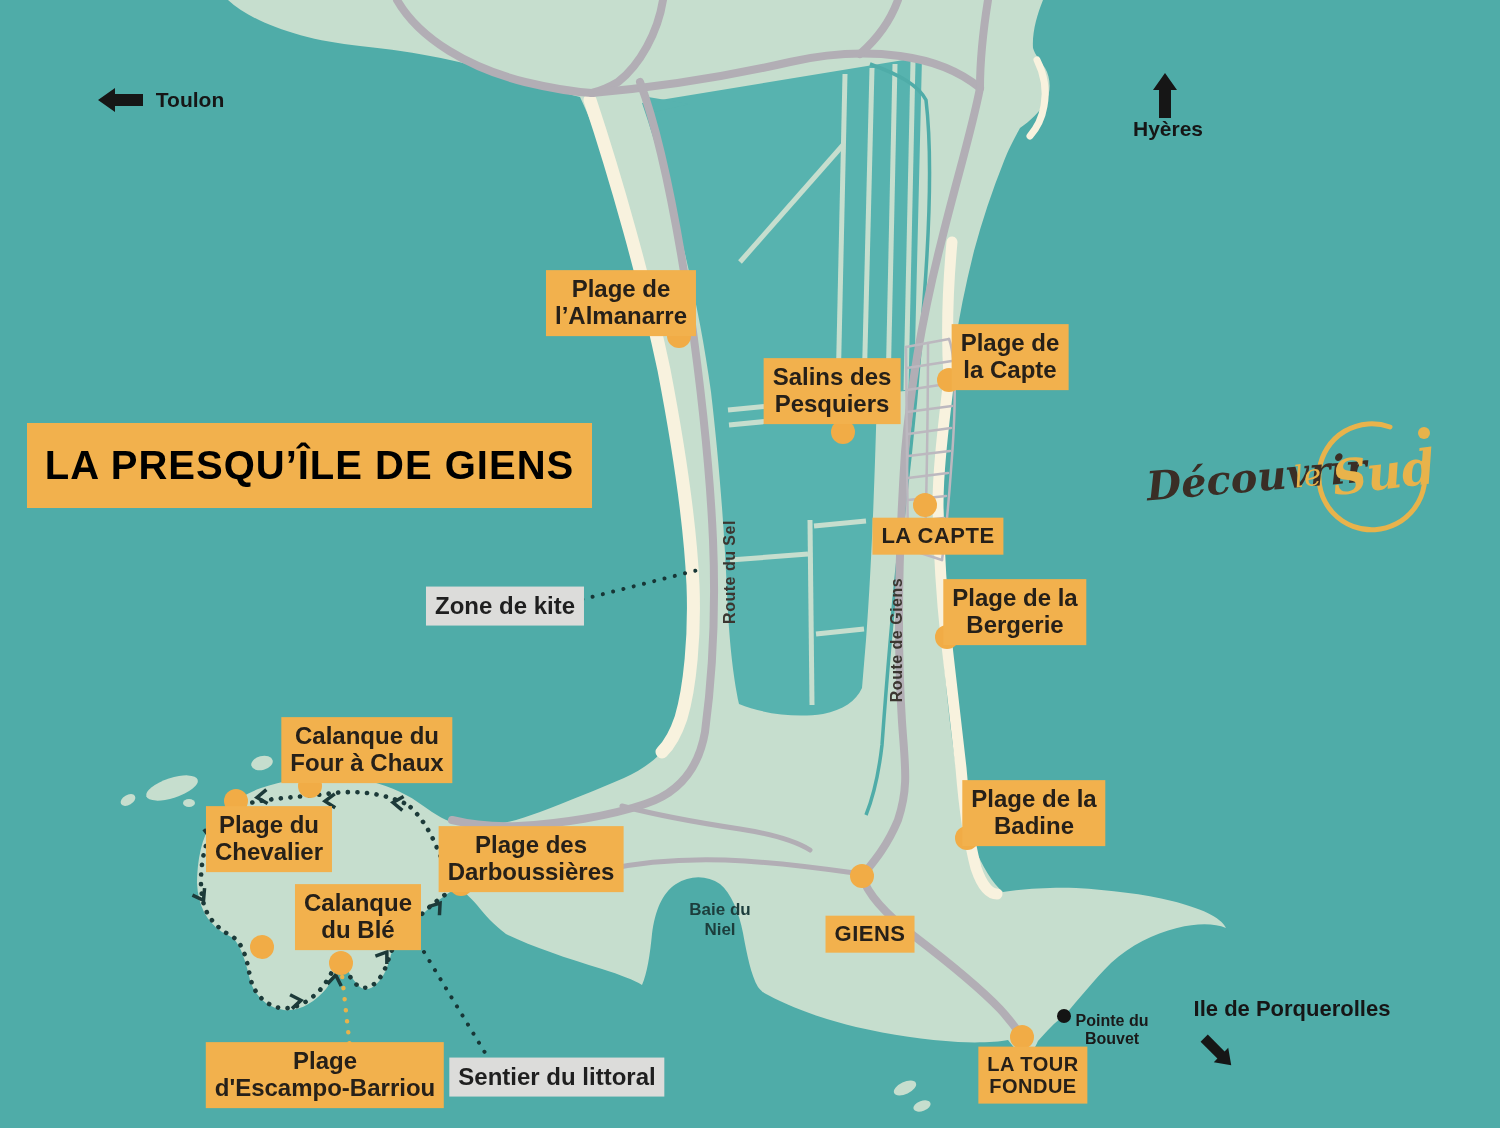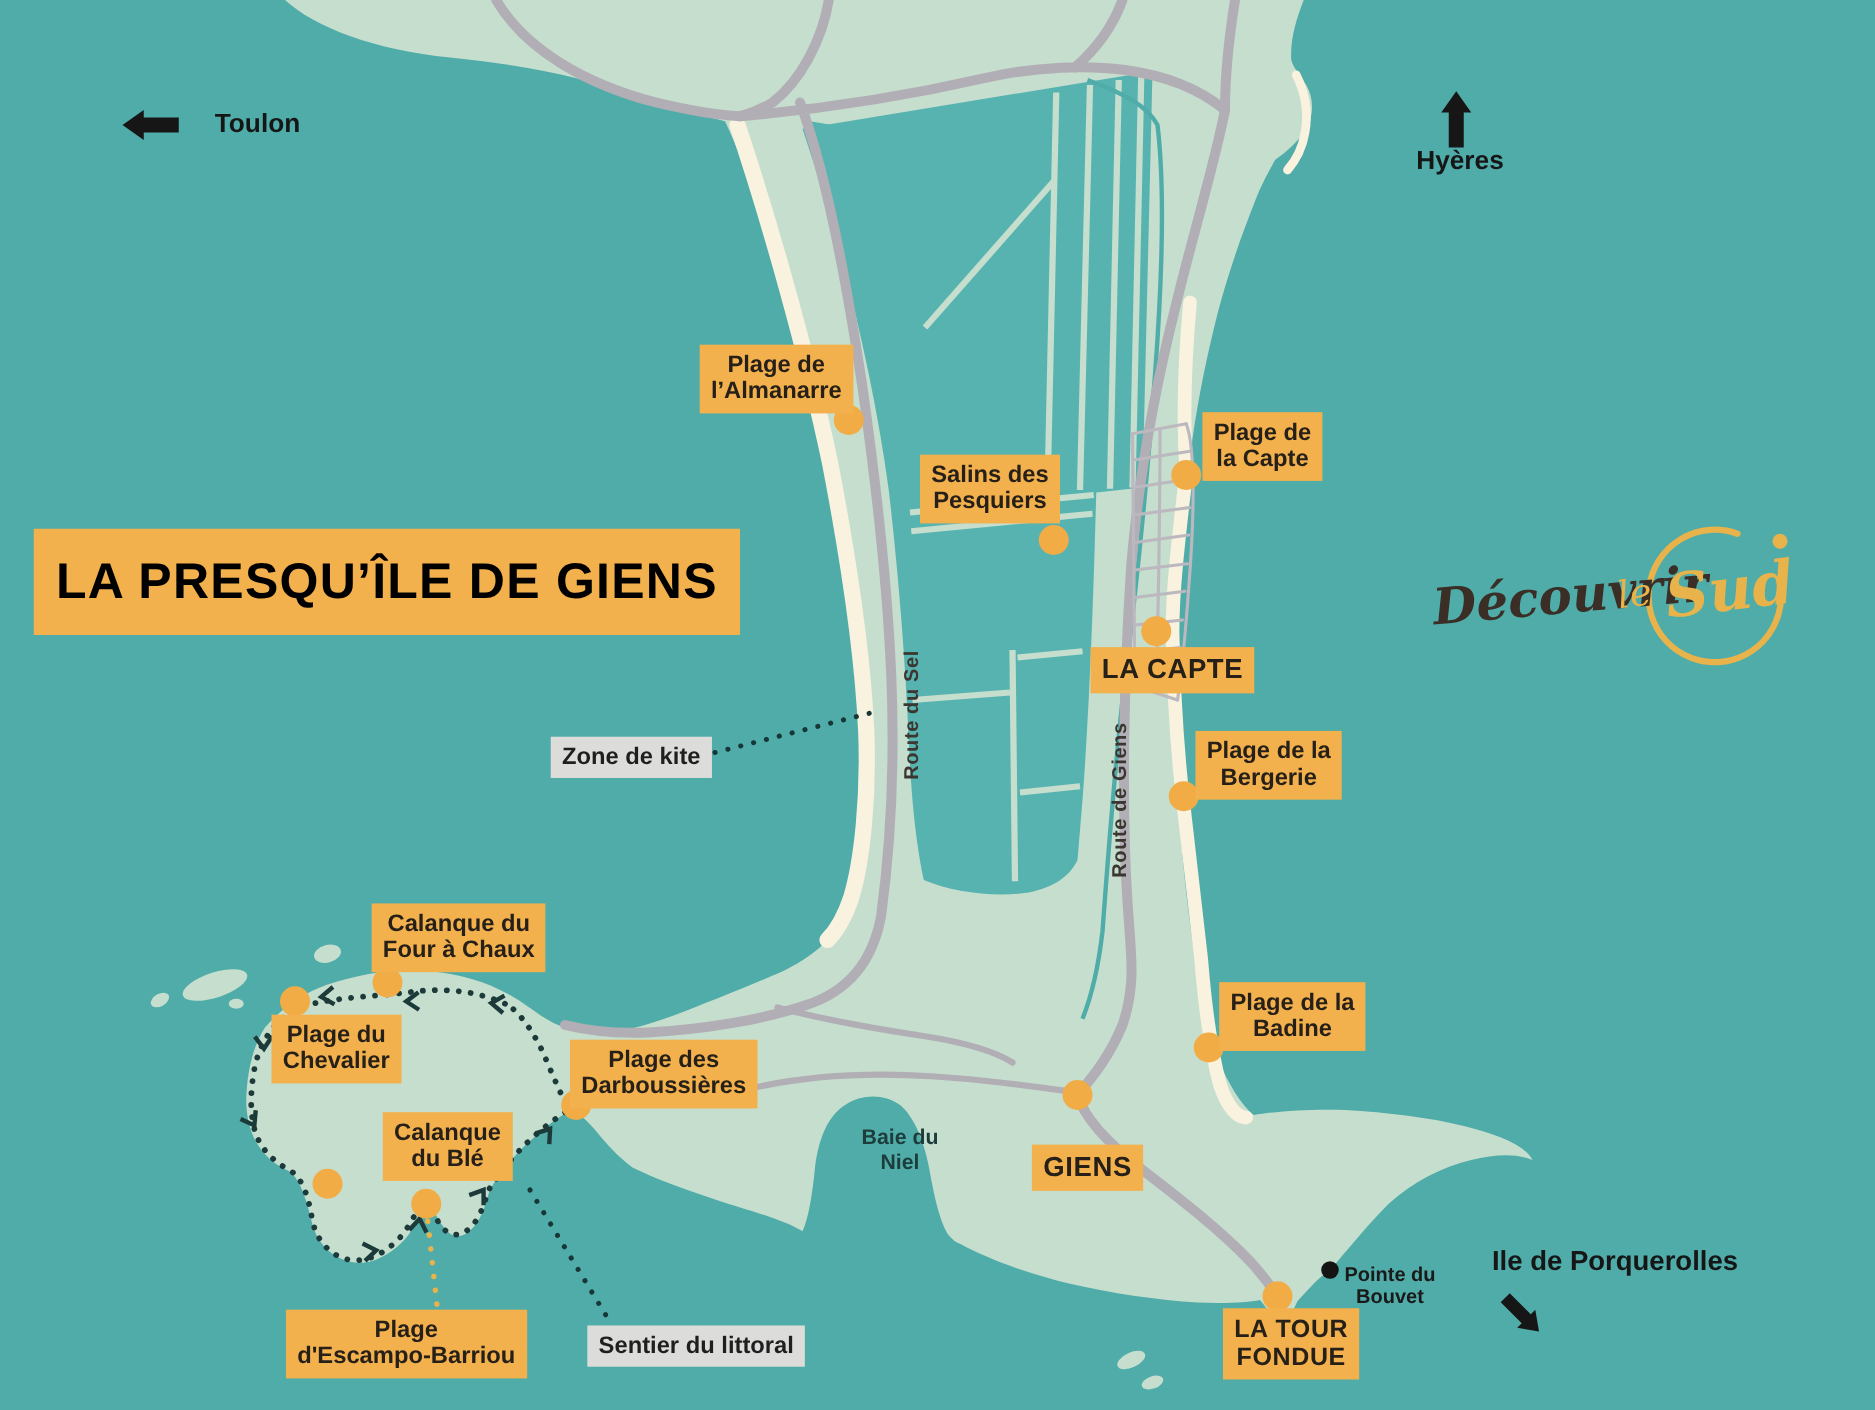--- a/index.html
+++ b/index.html
@@ -17,21 +17,21 @@
   .road{stroke:var(--road);fill:none;stroke-linecap:round;}
   .road-minor{stroke:var(--road_minor);fill:none;stroke-linecap:round;}
   .beach{stroke:var(--beach);fill:none;stroke-linecap:round;}
   .trail{stroke:var(--trail);fill:none;stroke-linecap:round;}
   .leader{stroke:#173636;fill:none;stroke-linecap:round;}
   .leader-y{stroke:var(--logo_gold);fill:none;stroke-linecap:round;}
   .poi{fill:var(--accent_dot);}
   .dir-arrow{fill:var(--dark);}
   .logo-circle{stroke:var(--logo_gold);fill:none;stroke-linecap:round;}
   .lbl{position:absolute;transform:translate(-50%,-50%);background:var(--accent);
-       color:var(--label_text);font-size:19px;font-weight:600;line-height:1.12;
+       color:var(--label_text);font-size:24px;font-weight:600;line-height:1.12;
        padding:6px 9px;text-align:center;white-space:nowrap;}
   .lbl.big{font-size:22px;font-weight:700;letter-spacing:.5px;}
   .lbl.gray{background:var(--gray_box);color:#1f1f1f;font-weight:600;}
   .plain{position:absolute;transform:translate(-50%,-50%);color:var(--dark);
          font-weight:700;font-size:21px;text-align:center;white-space:nowrap;line-height:1.15;}
   .plain.small{font-size:16px;font-weight:600;color:#1a1a1a;}
   .plain.bay{color:var(--bay_text);font-size:17px;font-weight:700;}
   .route-label{position:absolute;transform:translate(-50%,-50%) rotate(-90deg);
                color:#3b3630;font-size:16px;font-weight:600;white-space:nowrap;letter-spacing:.5px;}
   .title-box{position:absolute;left:27px;top:423px;width:565px;height:85px;background:var(--accent);
@@ -201,21 +201,21 @@
 </svg>
 
 <div class="title-box">
   <span>LA PRESQU’ÎLE DE GIENS</span>
 </div>
 
 <div class="lbl" style="left:621px;top:303px;">
   <div>Plage de</div>
   <div>l’Almanarre</div>
 </div>
-<div class="lbl" style="left:792px;top:391px;">
+<div class="lbl" style="left:832px;top:391px;">
   <div>Salins des</div>
   <div>Pesquiers</div>
 </div>
 <div class="lbl" style="left:1010px;top:357px;">
   <div>Plage de</div>
   <div>la Capte</div>
 </div>
 <div class="lbl big" style="left:938px;top:536px;">
   <div>LA CAPTE</div>
 </div>
@@ -266,21 +266,21 @@
   <div>Baie du</div>
   <div>Niel</div>
 </div>
 <div class="plain small" style="left:1112px;top:1030px;">
   <div>Pointe du</div>
   <div>Bouvet</div>
 </div>
 <div class="route-label" style="left:730px;top:572px;">Route du Sel</div>
 <div class="route-label" style="left:897px;top:640px;">Route de Giens</div>
 
-<div class="plain" style="left:206px;top:100px;">Toulon</div>
+<div class="plain" style="left:190px;top:100px;">Toulon</div>
 <div class="plain" style="left:1168px;top:129px;">Hyères</div>
 <div class="plain" style="left:1292px;top:1009px;font-size:22px;">Ile de Porquerolles</div>
 
 <div class="logo-word logo-w1">Découvrir</div>
 <div class="logo-word logo-w2">le</div>
 <div class="logo-word logo-w3">Sud</div>
 
 </div>
 
 </body></html>

